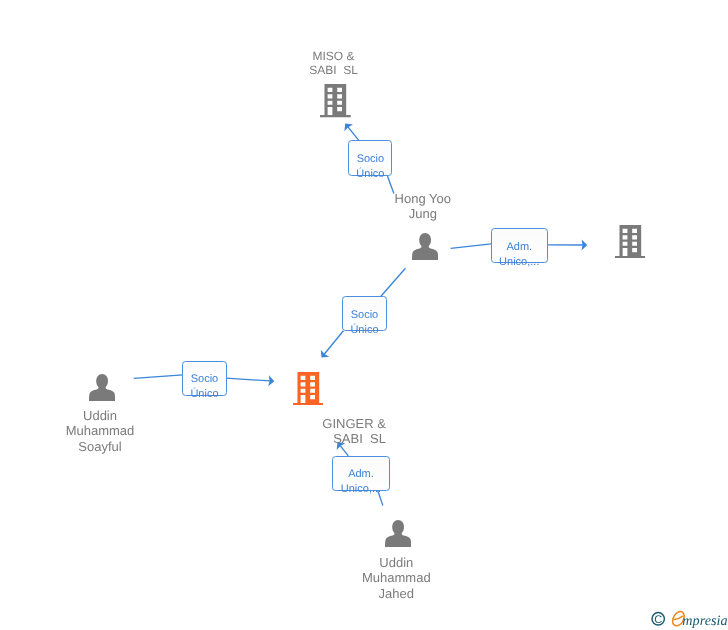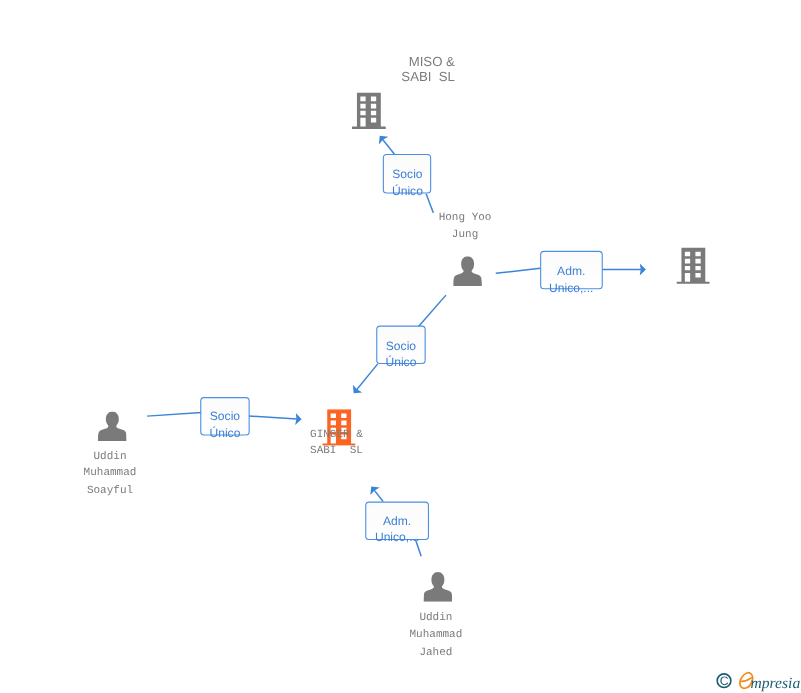--- a/index.html
+++ b/index.html
@@ -19,21 +19,21 @@
   .node-icon { position:absolute; left:0; top:0; }
   .node-label {
     position:absolute;
     text-align:center;
     color:#7b7b7b;
     font-size:12px;
     line-height:14.9px;
     white-space:pre;
     width:160px;
   }
-  .node-label.big { font-size:10px; line-height:15.4px;font-family:Liberation Mono, monospace; }
+  .node-label.big { font-size:13px; line-height:15.4px; }
   .reltag {
     position:absolute;
     box-sizing:border-box;
     border:1.5px solid #4a8fe0;
     border-radius:3.5px;
     background:linear-gradient(#fbfbfc, #fdfdfd 55%, #ffffff);
     color:#3c7fd5;
     font-size:11px;
     line-height:14.9px;
     text-align:center;
@@ -65,41 +65,41 @@
       <path d="M0 0 L-5.6 -5.5 L-4.7 0 L-5.6 5.5 Z" fill="#3a85d9" transform="translate(274.2,381.2) rotate(3.5763343749973515)"></path>
       <path d="M 382.9 505.6 L 377.7 490.5" stroke="#3a85d9" stroke-width="1.35" fill="none"></path>
       <path d="M 348.3 455.9 L 340.16207218742994 445.57688786738794" stroke="#3a85d9" stroke-width="1.35" fill="none"></path>
       <path d="M0 0 L-5.6 -5.5 L-4.7 0 L-5.6 5.5 Z" fill="#3a85d9" transform="translate(337.5,442.2) rotate(-128.24946053782108)"></path>
     </svg>
     <div class="node" style="left: 320.3px; top: 84.4px; width: 30.7px; height: 33.2px;">
       <div class="node-icon"><svg width="30.7" height="33.2" viewBox="0 0 30.7 33.2" xmlns="http://www.w3.org/2000/svg">
           <path fill="#7a7a7a" fill-rule="evenodd" d="M4.5 0 H26.2 V31.1 H30.7 V33.2 H0 V31.1 H4.5 Z M7.6 3.8 H12.4 V8.0 H7.6 Z M17.2 3.8 H22.0 V8.0 H17.2 Z M7.6 10.3 H12.4 V14.6 H7.6 Z M17.2 10.3 H22.0 V14.6 H17.2 Z M7.6 16.8 H12.4 V20.8 H7.6 Z M17.2 16.8 H22.0 V20.8 H17.2 Z M7.6 23.1 H12.4 V31.1 H7.6 Z M17.2 23.1 H22.0 V27.3 H17.2 Z"></path>
         </svg></div>
     </div>
-    <div class="node-label" style="left: 253.55px; top: 48.5px; text-align: right;">MISO &amp;
+    <div class="node-label" style="left: 253.55px; top: 48.5px;">MISO &amp;
 SABI  SL</div>
     <div class="node" style="left: 411.8px; top: 232.9px; width: 26.2px; height: 27px;">
       <div class="node-icon"><svg width="26.2" height="27" viewBox="0 0 26.2 27" xmlns="http://www.w3.org/2000/svg">
           <path fill="#7a7a7a" d="M13.1 0 C16.6 0 19.0 2.9 19.0 7.0 C19.0 11.1 16.6 14.6 13.1 14.6 C9.6 14.6 7.2 11.1 7.2 7.0 C7.2 2.9 9.6 0 13.1 0 Z"></path>
           <path fill="#7a7a7a" d="M9.6 11.0 H16.6 V13.2 C16.6 14.7 18.0 15.3 19.8 15.8 C22.6 16.6 24.2 17.4 25.1 18.5 C26.0 19.6 26.2 23.0 26.2 27.0 H0 C0 23.0 0.2 19.6 1.1 18.5 C2.0 17.4 3.6 16.6 6.4 15.8 C8.2 15.3 9.6 14.7 9.6 13.2 Z"></path>
         </svg></div>
     </div>
     <div class="node-label big" style="left: 342.8px; top: 190.6px;">Hong Yoo
 Jung</div>
     <div class="node" style="left: 614.65px; top: 224.9px; width: 30.7px; height: 33.2px;">
       <div class="node-icon"><svg width="30.7" height="33.2" viewBox="0 0 30.7 33.2" xmlns="http://www.w3.org/2000/svg">
           <path fill="#7a7a7a" fill-rule="evenodd" d="M4.5 0 H26.2 V31.1 H30.7 V33.2 H0 V31.1 H4.5 Z M7.6 3.8 H12.4 V8.0 H7.6 Z M17.2 3.8 H22.0 V8.0 H17.2 Z M7.6 10.3 H12.4 V14.6 H7.6 Z M17.2 10.3 H22.0 V14.6 H17.2 Z M7.6 16.8 H12.4 V20.8 H7.6 Z M17.2 16.8 H22.0 V20.8 H17.2 Z M7.6 23.1 H12.4 V31.1 H7.6 Z M17.2 23.1 H22.0 V27.3 H17.2 Z"></path>
         </svg></div>
     </div>
     <div class="node" style="left: 292.65px; top: 371.7px; width: 30.7px; height: 33.2px;">
       <div class="node-icon"><svg width="30.7" height="33.2" viewBox="0 0 30.7 33.2" xmlns="http://www.w3.org/2000/svg">
           <path fill="#fb6423" fill-rule="evenodd" d="M4.5 0 H26.2 V31.1 H30.7 V33.2 H0 V31.1 H4.5 Z M7.6 3.8 H12.4 V8.0 H7.6 Z M17.2 3.8 H22.0 V8.0 H17.2 Z M7.6 10.3 H12.4 V14.6 H7.6 Z M17.2 10.3 H22.0 V14.6 H17.2 Z M7.6 16.8 H12.4 V20.8 H7.6 Z M17.2 16.8 H22.0 V20.8 H17.2 Z M7.6 23.1 H12.4 V31.1 H7.6 Z M17.2 23.1 H22.0 V27.3 H17.2 Z"></path>
         </svg></div>
     </div>
-    <div class="node-label big" style="left: 225.9px; top: 388px;">GINGER &amp;
+    <div class="node-label big" style="left: 225.9px; top: 416px; text-align: right;">GINGER &amp;
 SABI  SL</div>
     <div class="node" style="left: 89px; top: 373.8px; width: 26.2px; height: 27px;">
       <div class="node-icon"><svg width="26.2" height="27" viewBox="0 0 26.2 27" xmlns="http://www.w3.org/2000/svg">
           <path fill="#7a7a7a" d="M13.1 0 C16.6 0 19.0 2.9 19.0 7.0 C19.0 11.1 16.6 14.6 13.1 14.6 C9.6 14.6 7.2 11.1 7.2 7.0 C7.2 2.9 9.6 0 13.1 0 Z"></path>
           <path fill="#7a7a7a" d="M9.6 11.0 H16.6 V13.2 C16.6 14.7 18.0 15.3 19.8 15.8 C22.6 16.6 24.2 17.4 25.1 18.5 C26.0 19.6 26.2 23.0 26.2 27.0 H0 C0 23.0 0.2 19.6 1.1 18.5 C2.0 17.4 3.6 16.6 6.4 15.8 C8.2 15.3 9.6 14.7 9.6 13.2 Z"></path>
         </svg></div>
     </div>
     <div class="node-label big" style="left: 20px; top: 408px;">Uddin
 Muhammad
 Soayful</div>

